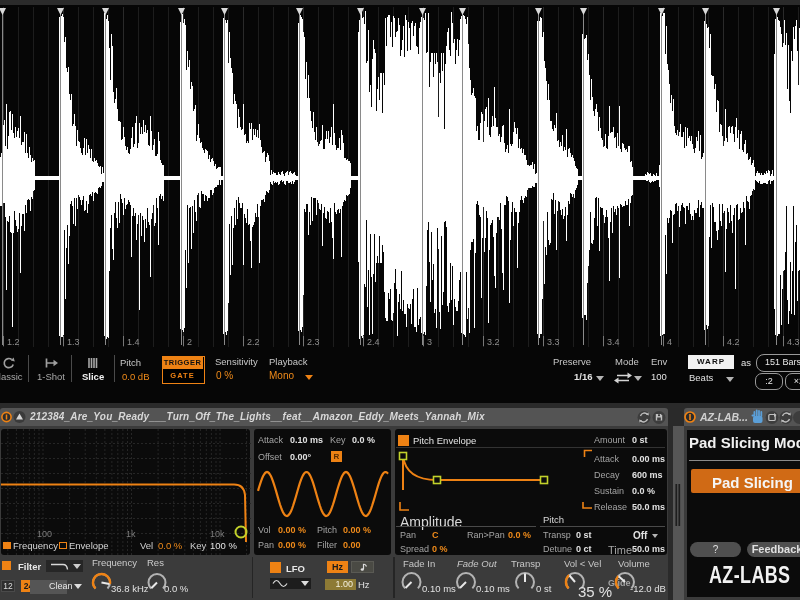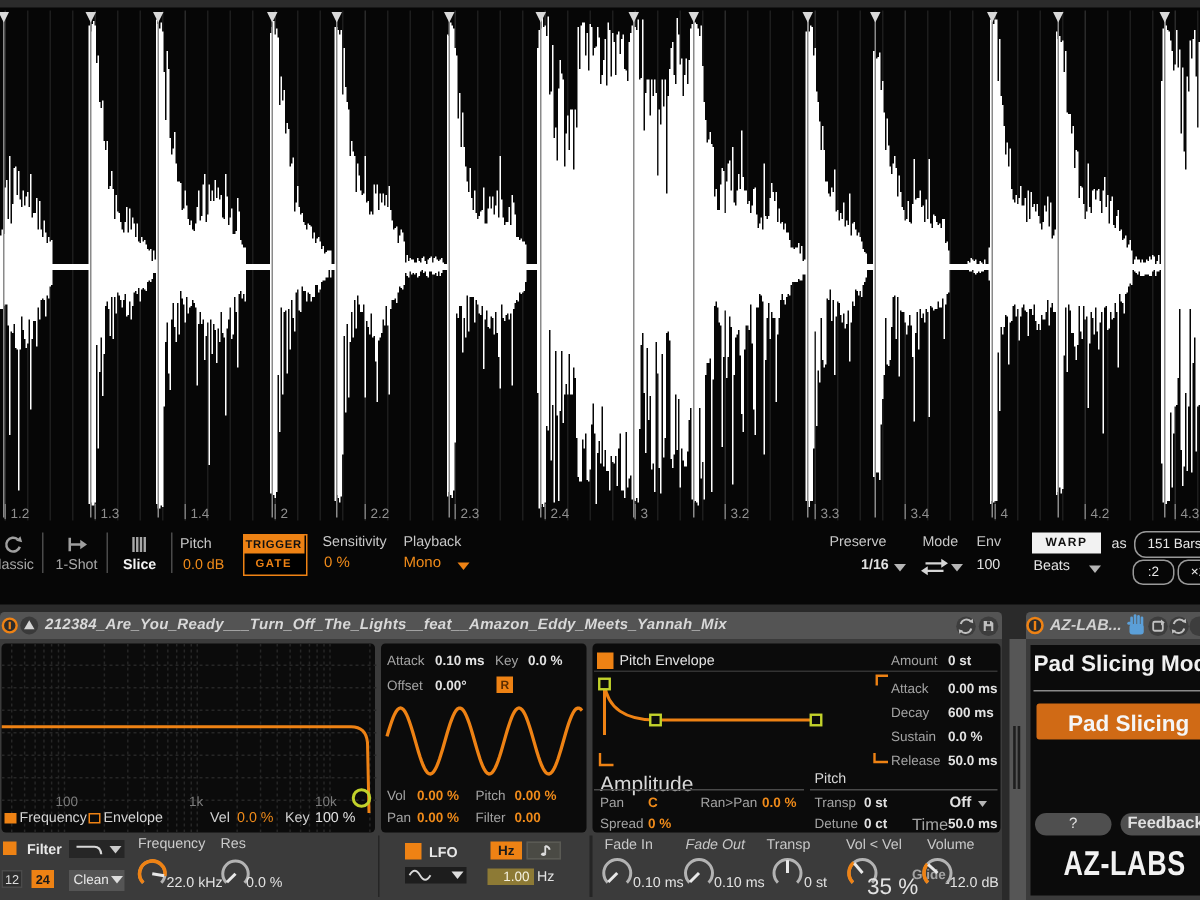--- a/index.html
+++ b/index.html
@@ -129,30 +129,30 @@
 <div style="position:absolute;left:18px;top:562px;font-size:9.5px;color:#e8e8e8;font-weight:bold;white-space:nowrap;line-height:1;">Filter</div>
 <div style="position:absolute;left:46px;top:560px;width:37px;height:12px;background:#262626;"></div>
 <svg width="40" height="14" style="position:absolute;left:46px;top:560px">
     <path d="M5 4.5h12 q4 0 4.5 5" stroke="#d8d8d8" stroke-width="1.4" fill="none"></path>
   </svg>
 <div style="position:absolute;left:73px;top:564px;width:0;height:0;border-left:4px solid transparent;border-right:4px solid transparent;border-top:5px solid #ccc;"></div>
 <div style="position:absolute;left:92px;top:558px;font-size:9.5px;color:#cccccc;font-weight:normal;white-space:nowrap;line-height:1;">Frequency</div>
 <div style="position:absolute;left:147px;top:558px;font-size:9.5px;color:#cccccc;font-weight:normal;white-space:nowrap;line-height:1;">Res</div>
 <div style="position:absolute;left:1px;top:580px;width:14px;height:12px;background:#2e2e2e;border:1px solid #4a4a4a;box-sizing:border-box;color:#dcdcdc;font-size:8.5px;text-align:center;line-height:11px;">12</div>
 <div style="position:absolute;left:21px;top:580px;width:15px;height:12px;background:#ee8214;color:#1a1a1a;font-size:8.5px;font-weight:bold;text-align:center;line-height:12px;">24</div>
-<div style="position:absolute;left:46px;top:580px;width:37px;height:14px;background:#555;color:#e8e8e8;font-size:9px;line-height:12px;padding-left:3px;box-sizing:border-box;">Clean</div>
+<div style="position:absolute;left:30px;top:580px;width:37px;height:14px;background:#555;color:#e8e8e8;font-size:9px;line-height:12px;padding-left:19px;box-sizing:border-box;">Clean</div>
 <div style="position:absolute;left:74px;top:584px;width:0;height:0;border-left:4px solid transparent;border-right:4px solid transparent;border-top:5px solid #ddd;"></div>
 <svg width="200" height="30" style="position:absolute;left:90px;top:570px">
     <path d="M5.5 18.5 A8.5 8.5 0 1 1 17.5 18.5" stroke="#b3b3b3" stroke-width="2" fill="none"></path>
     <path d="M5.5 18.5 A8.5 8.5 0 1 1 19.9 14.0" stroke="#ee8214" stroke-width="2.4" fill="none"></path>
     <line x1="11.5" y1="12.5" x2="19.4" y2="13.9" stroke="#e8e8e8" stroke-width="2"></line>
     <path d="M61.0 18.5 A8.5 8.5 0 1 1 73.0 18.5" stroke="#b3b3b3" stroke-width="2" fill="none"></path>
     <line x1="67" y1="12.5" x2="61.3" y2="18.2" stroke="#e8e8e8" stroke-width="2"></line>
   </svg>
-<div style="position:absolute;left:111px;top:584px;font-size:9.5px;color:#e2e2e2;font-weight:normal;white-space:nowrap;line-height:1;">22.0 kHz</div>
+<div style="position:absolute;left:111px;top:584px;font-size:9.5px;color:#e2e2e2;font-weight:normal;white-space:nowrap;line-height:1;">36.8 kHz</div>
 <div style="position:absolute;left:164px;top:584px;font-size:9.5px;color:#e2e2e2;font-weight:normal;white-space:nowrap;line-height:1;">0.0 %</div>
 <div style="position:absolute;left:254px;top:429px;width:137px;height:126px;background:#0b0b0b;border-radius:3px;"></div>
 <div style="position:absolute;left:258px;top:436px;font-size:9px;color:#a4a4a4;font-weight:normal;white-space:nowrap;line-height:1;">Attack</div>
 <div style="position:absolute;left:290px;top:436px;font-size:9px;color:#e2e2e2;font-weight:bold;white-space:nowrap;line-height:1;">0.10 ms</div>
 <div style="position:absolute;left:330px;top:436px;font-size:9px;color:#a4a4a4;font-weight:normal;white-space:nowrap;line-height:1;">Key</div>
 <div style="position:absolute;left:352px;top:436px;font-size:9px;color:#e2e2e2;font-weight:bold;white-space:nowrap;line-height:1;">0.0 %</div>
 <div style="position:absolute;left:258px;top:453px;font-size:9px;color:#a4a4a4;font-weight:normal;white-space:nowrap;line-height:1;">Offset</div>
 <div style="position:absolute;left:290px;top:453px;font-size:9px;color:#e2e2e2;font-weight:bold;white-space:nowrap;line-height:1;">0.00°</div>
 <div style="position:absolute;left:331px;top:451px;width:11px;height:11px;background:#ee8214;color:#5a2d00;font-size:8px;font-weight:bold;text-align:center;line-height:11px;">R</div>
 <svg width="137" height="70" style="position:absolute;left:254px;top:458px">

